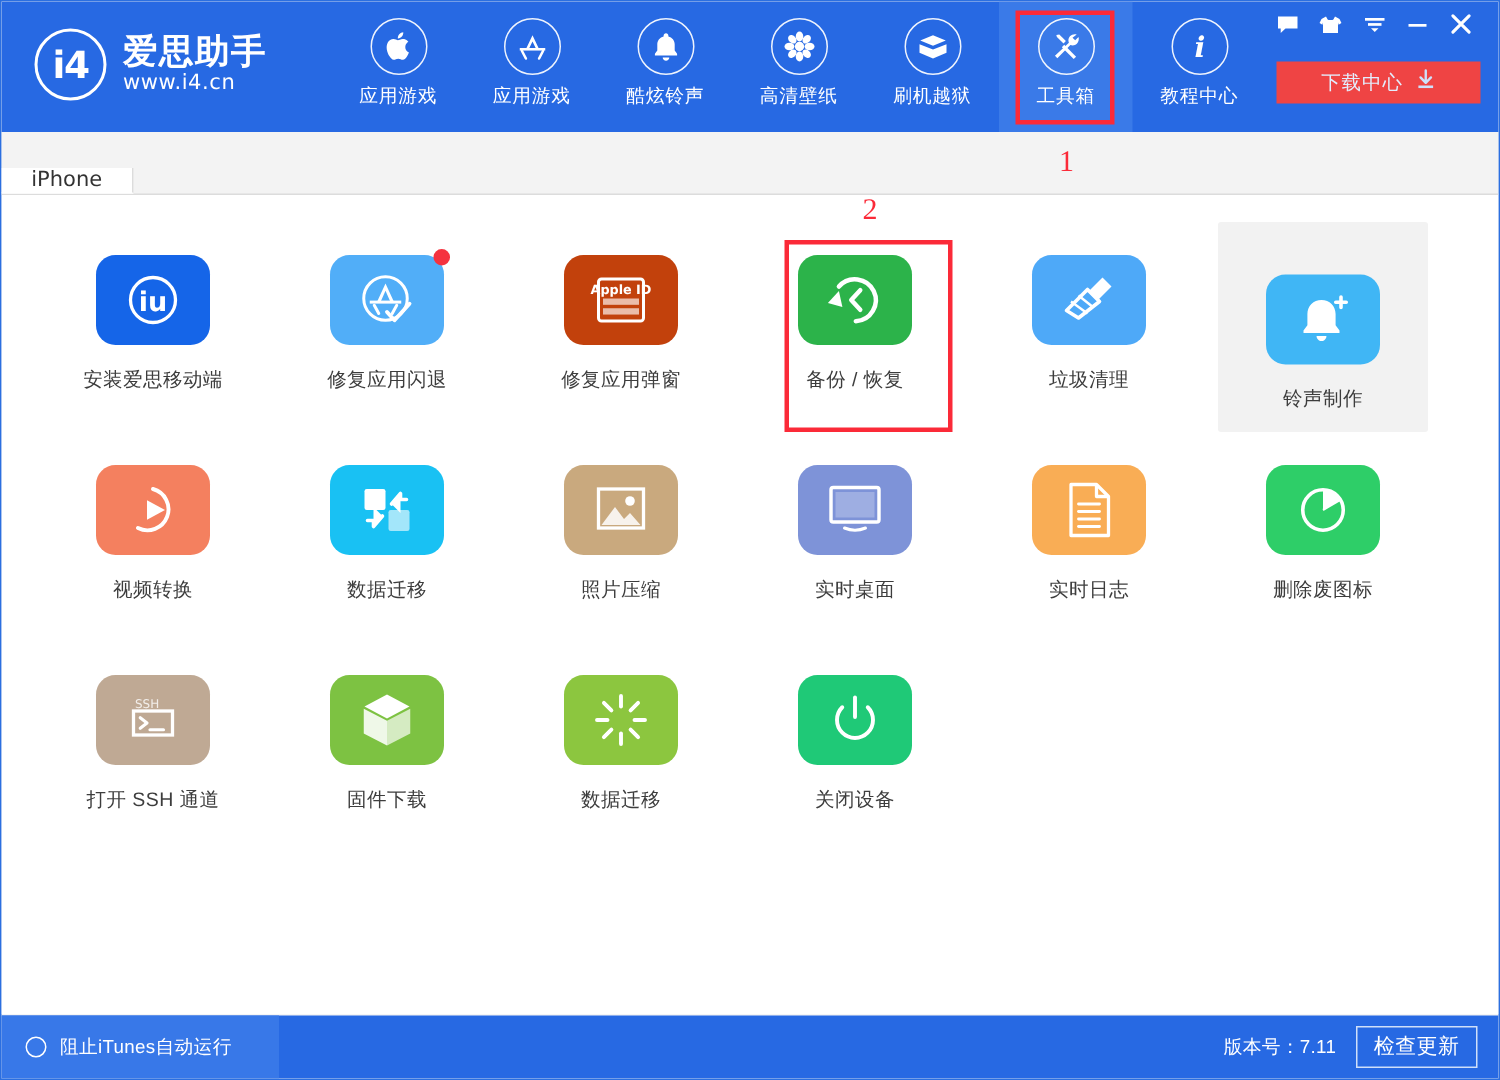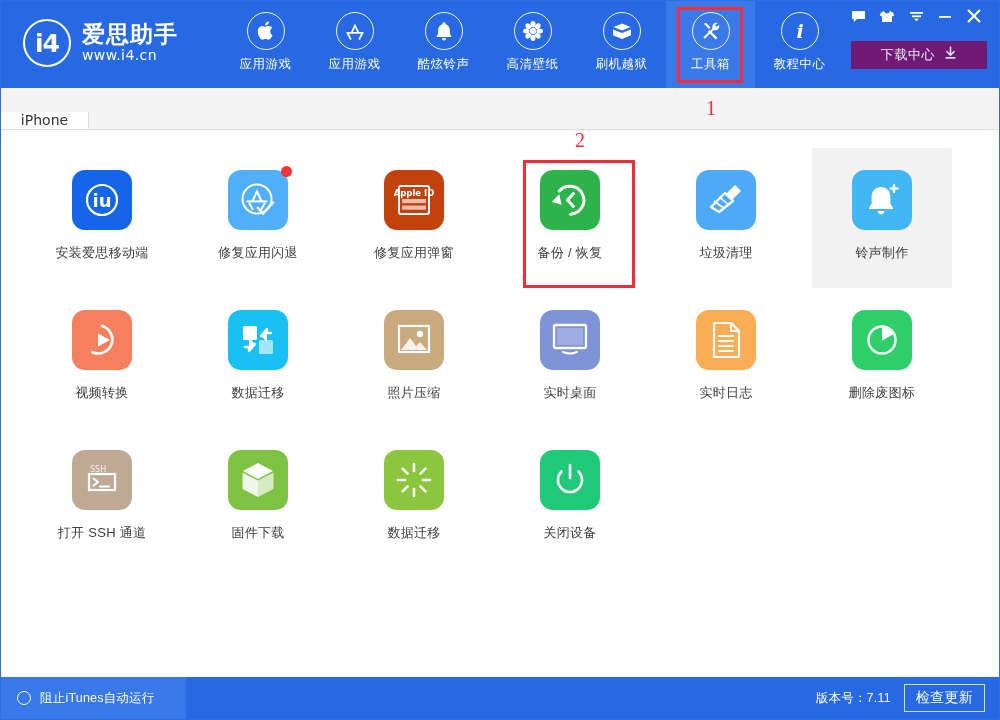--- a/index.html
+++ b/index.html
@@ -83,21 +83,21 @@
     display: flex; align-items: center; gap: 3px;
   }
   .win-btn {
     width: 26px; height: 22px;
     display: flex; align-items: center; justify-content: center;
     cursor: pointer;
   }
   .dl-center {
     position: absolute; top: 40px; right: 12px;
     width: 136px; height: 28px;
-    background: #701a75;
+    background: #ef4444;
     display: flex; align-items: center; justify-content: center;
     gap: 9px;
     cursor: pointer;
   }
   .dl-center .dl-text {
     color: #e3edfd; font-size: 13px; letter-spacing: 0.6px;
   }
 
   
   .tabstrip {
@@ -132,24 +132,24 @@
     row-gap: 0px;
   }
   .cell {
     width: 140px; height: 140px;
     display: flex; flex-direction: column;
     align-items: center; justify-content: flex-start;
     padding-top: 22px;
     cursor: pointer;
     border-radius: 2px;
   }
-  .cell.hover { background: #f2f2f2; }
+  .cell.hover { background: #f2f2f2; justify-content: center; }
   .tile {
     position: relative;
-    width: 60px; height: 60px;
+    width: 76px; height: 60px;
     border-radius: 13px;
     display: flex; align-items: center; justify-content: center;
     margin-bottom: 14px;
   }
   .tile svg { display: block; }
   .cell-label {
     font-size: 13px; color: #3d3d3d;
     white-space: nowrap; letter-spacing: 0.3px;
   }
   .dot-badge {

